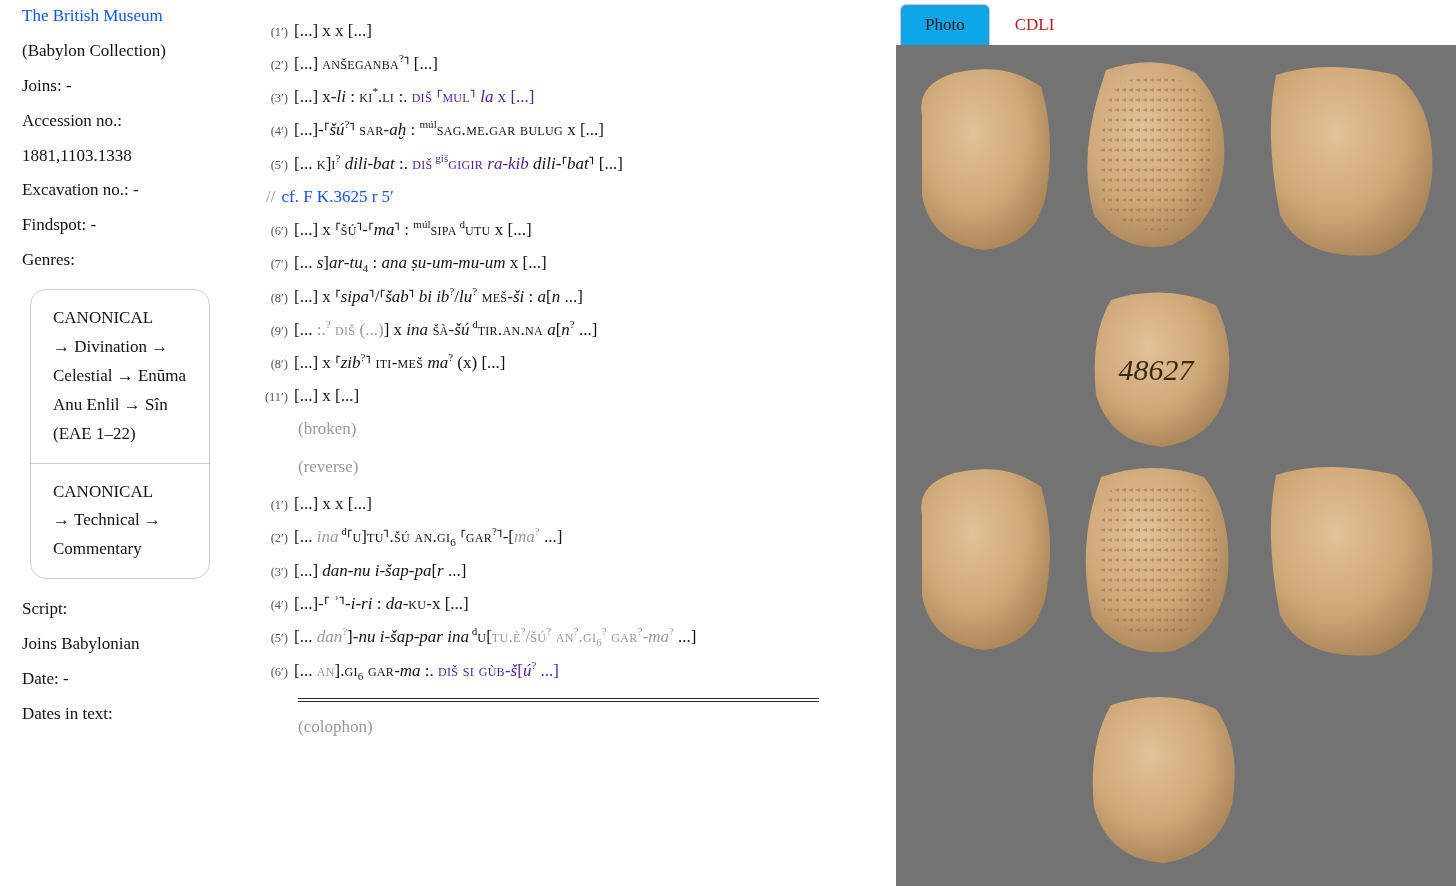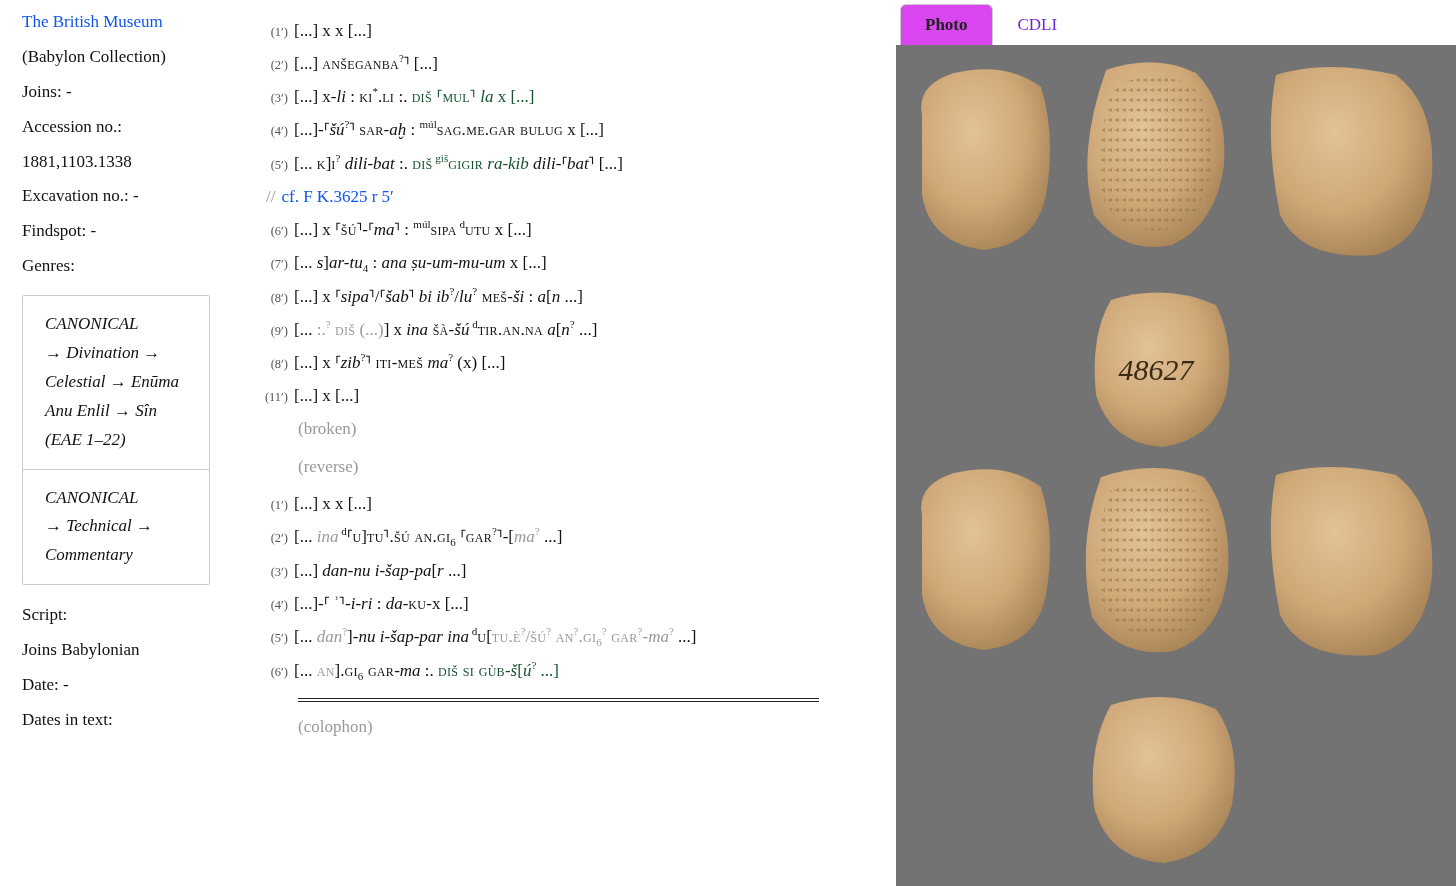--- a/index.html
+++ b/index.html
@@ -8,31 +8,30 @@
     font-size: 17px;
     color: #111;
     background: #fff;
     display: flex;
     width: 1456px;
     height: 886px;
     overflow: hidden;
   }
   .sidebar {
     width: 232px;
-    padding: 8px 14px 14px 22px;
+    padding: 2px 14px 14px 22px;
     flex-shrink: 0;
     line-height: 1.7;
   }
   .sidebar .museum { color: #1155ee; margin-bottom: 4px; }
   .sidebar .row { margin-bottom: 6px; }
   .genre-box {
     border: 1px solid #ccc;
-    border-radius: 2px;
-    margin: 14px 8px 16px 0;
-    font-style: italic;
+    border-radius: 16px;
+    margin: 14px 8px 16px 8px;
   }
   .genre-box .block {
     padding: 14px 14px 14px 22px;
     line-height: 1.7;
   }
   .genre-box .block + .block { border-top: 1px solid #ccc; }
   .translit {
     flex: 1;
     padding: 14px 28px 14px 30px;
     overflow: hidden;
@@ -44,21 +43,21 @@
     width: 32px;
     flex-shrink: 0;
     font-size: 12.5px;
     color: #555;
     text-align: right;
     padding-right: 6px;
   }
   .ltxt { flex: 1; font-size: 17px; }
   .ltxt .it { font-style: italic; }
   .ltxt .sc { font-variant: small-caps; letter-spacing: 0.3px; font-family: Liberation Serif, serif; }
-  .ltxt .blue { color: #14532d; }
+  .ltxt .blue { color: #4c1d95; }
   .ltxt .grey { color: #999; }
   .ltxt sup { font-size: 0.65em; vertical-align: super; }
   .ltxt sub { font-size: 0.65em; vertical-align: sub; }
   .parallel { margin-left: 4px; color: #1155ee; }
   .parallel .sl { color: #999; margin-right: 6px; }
   .dbl-rule {
     border-top: 4px double #222;
     margin: 10px 0 8px 36px;
     width: 86%;
   }
@@ -77,25 +76,24 @@
   .tab {
     padding: 10px 24px;
     border: 1px solid transparent;
     border-bottom: none;
     cursor: pointer;
     font-size: 17px;
   }
   .tab.active {
     border-color: #ccc;
     border-radius: 6px 6px 0 0;
-    background: #d946ef;
+    background: #0ea5e9;
     color: #222;
-    font-weight: bold;
-  }
-  .tab.inactive { color: #6d28d9; font-family: Liberation Serif, serif; }
+  }
+  .tab.inactive { color: #b91c1c; font-family: Liberation Serif, serif; }
   .photo-area {
     flex: 1;
     background: #737373;
     position: relative;
     overflow: hidden;
   }
 </style>
 </head>
 <body>
 

